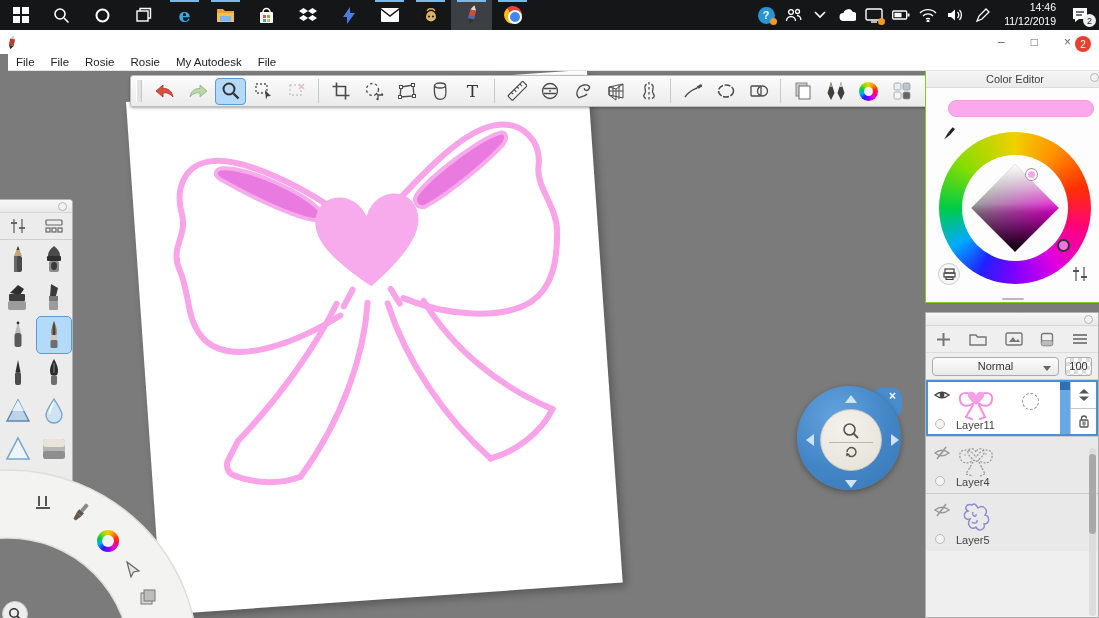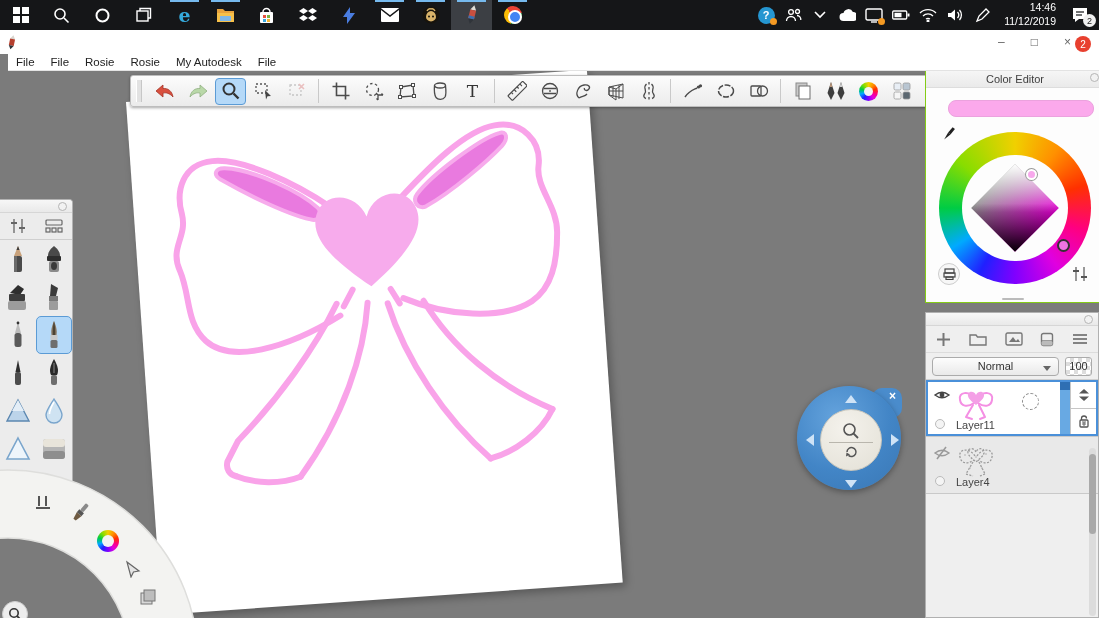--- a/index.html
+++ b/index.html
@@ -797,19 +797,33 @@
               <circle cx="23" cy="16" r="0.8"></circle>
               <circle cx="17" cy="27" r="0.8"></circle>
               <circle cx="29" cy="27" r="0.8"></circle>
             </g>
         </svg>
       </div>
       <div class="lr-radio"></div>
       <div class="lr-label">Layer4</div>
     </div>
 
+    <div class="layer-row" style="border-bottom:none;">
+      <svg class="lr-eye" width="18" height="14">
+          <path d="M2 7 Q9 1.5 16 7 Q9 12.5 2 7 Z" fill="none" stroke="#999" stroke-width="1.4"></path>
+          <line x1="13" y1="1" x2="4" y2="13" stroke="#999" stroke-width="1.6"></line>
+        </svg>
+      <div class="lr-thumb">
+        <svg width="40" height="38" fill="none" stroke="#8b8bd6" stroke-width="1.4">
+            <path d="M16 6 C10 4 8 10 12 12 C6 14 8 22 14 20 C10 26 16 32 20 28 C22 33 30 31 28 25 C34 25 34 17 29 16 C33 11 27 5 22 9 C20 5 18 4 16 6 Z"></path>
+            <path d="M17 13 C15 17 21 19 20 15 M16 23 C18 25 22 24 21 21"></path>
+          </svg>
+      </div>
+      <div class="lr-radio"></div>
+      <div class="lr-label">Layer5</div>
+    </div>
   </div>
 
   <div class="lp-scrollbar">
     <div class="lp-thumbbar"></div>
   </div>
 
 </div>
 
 </body></html>

